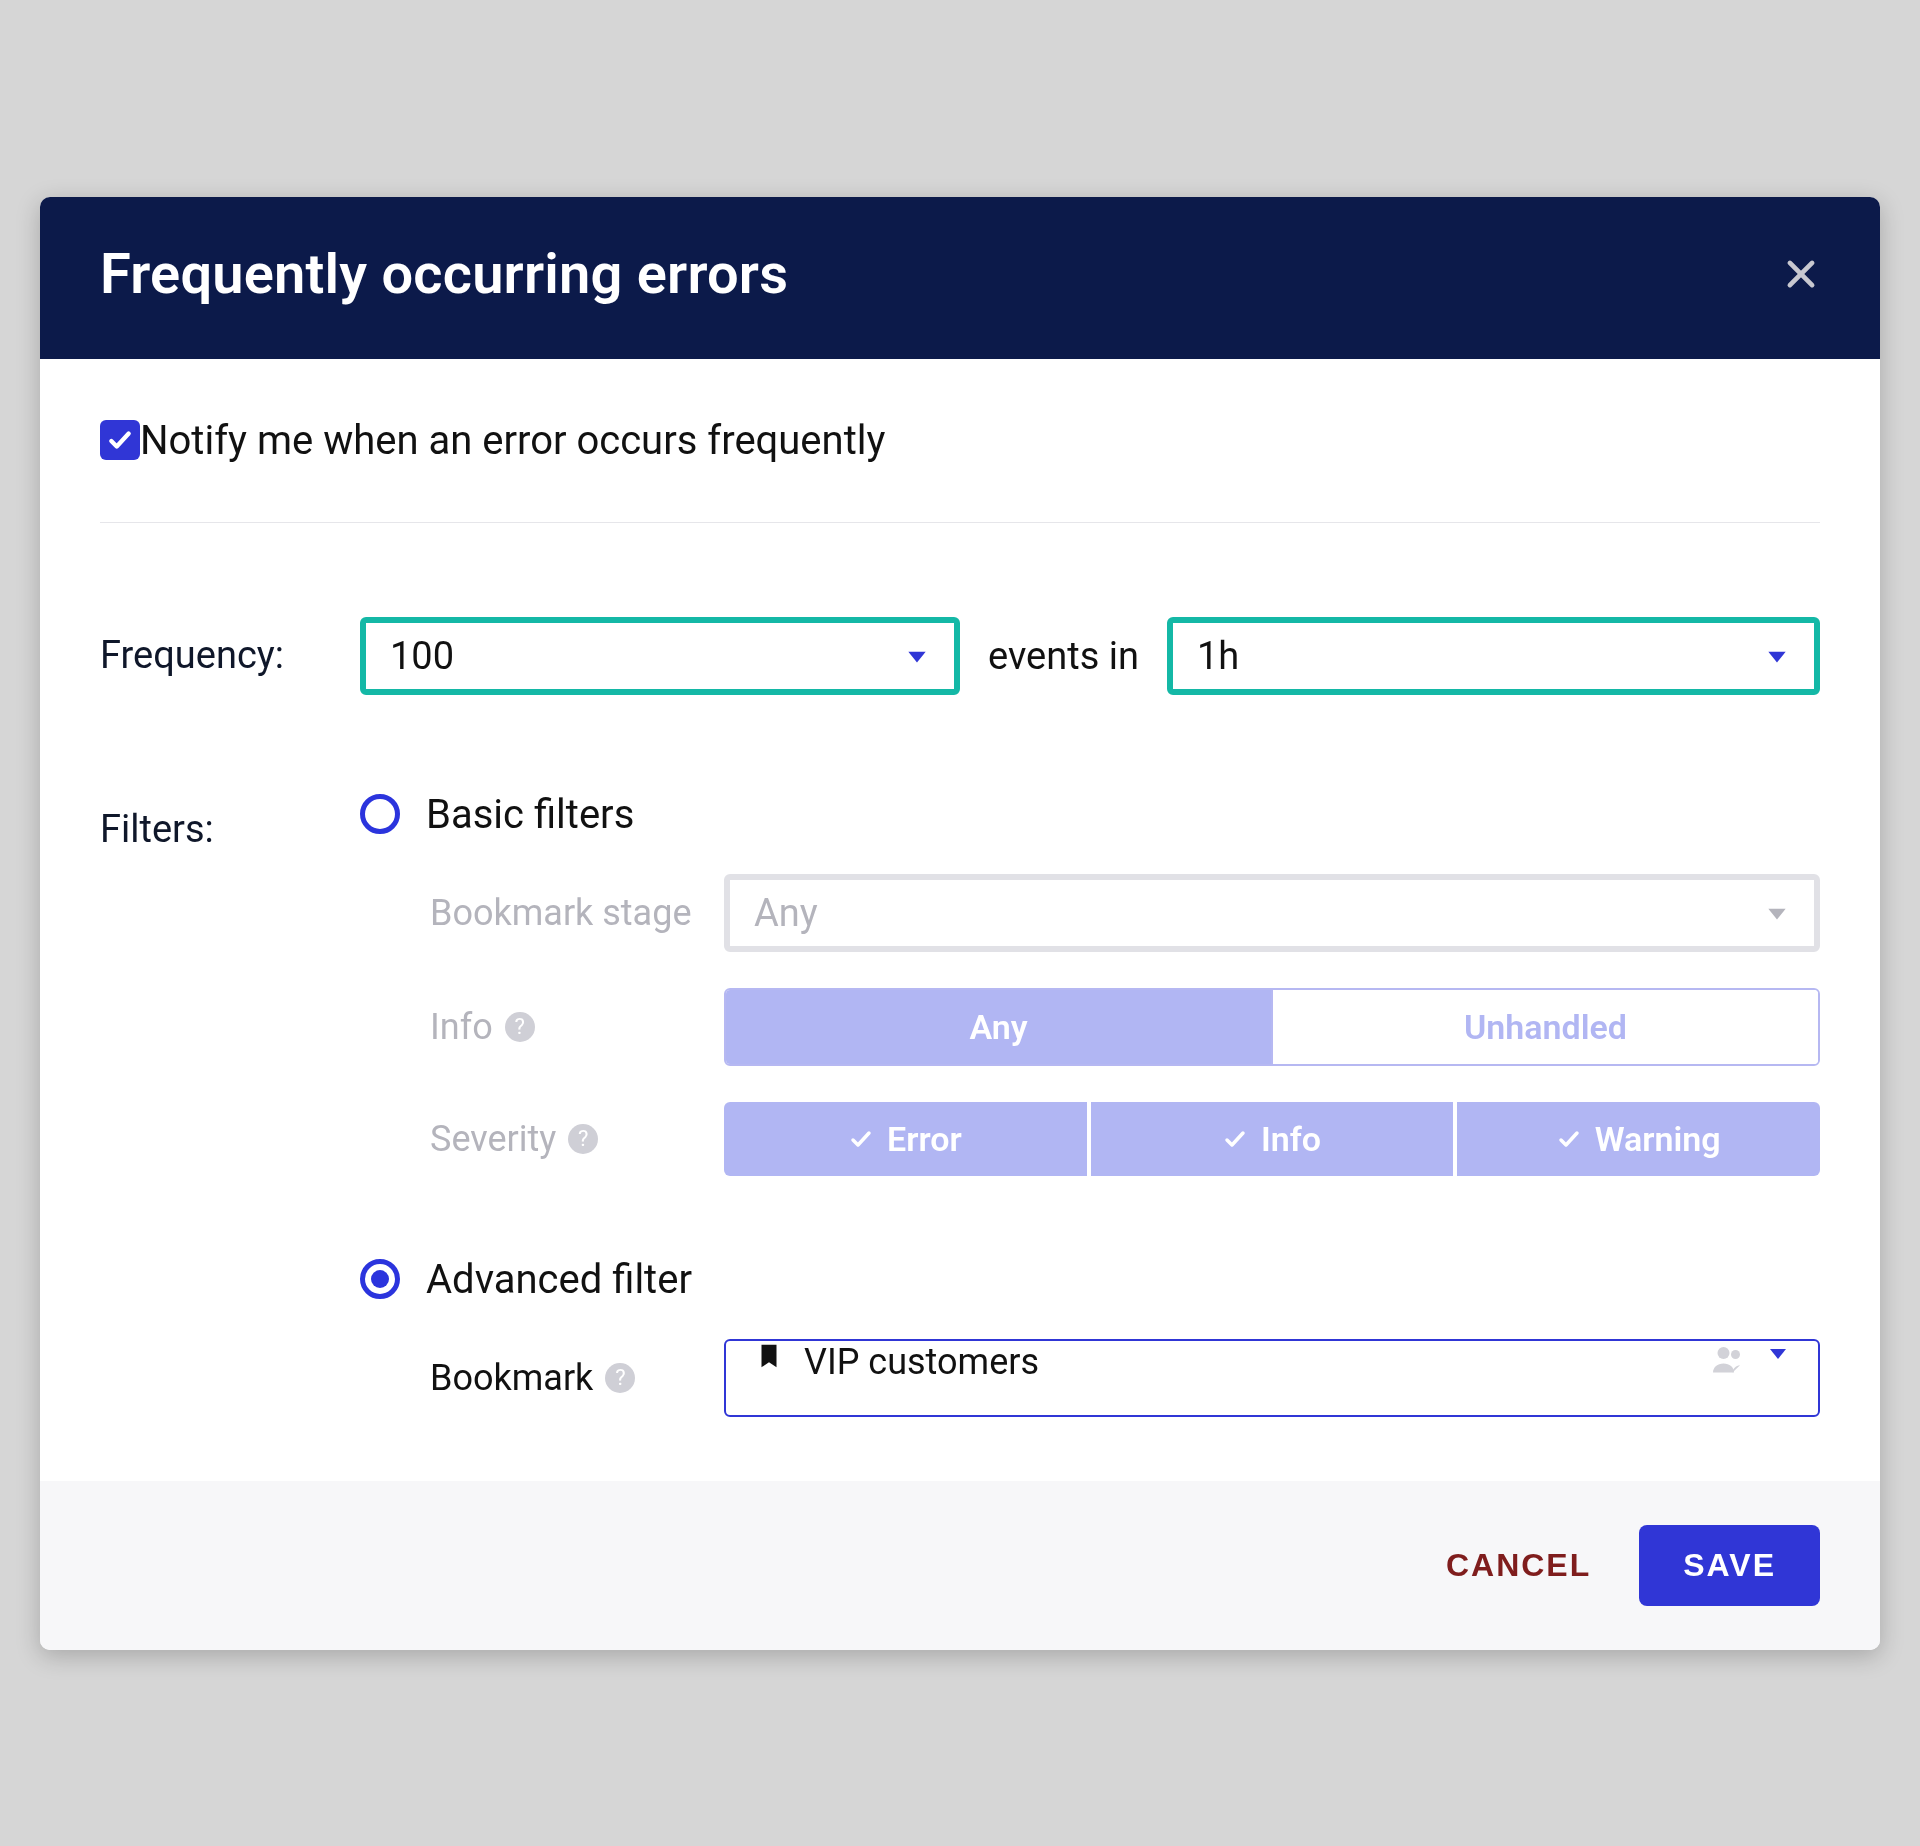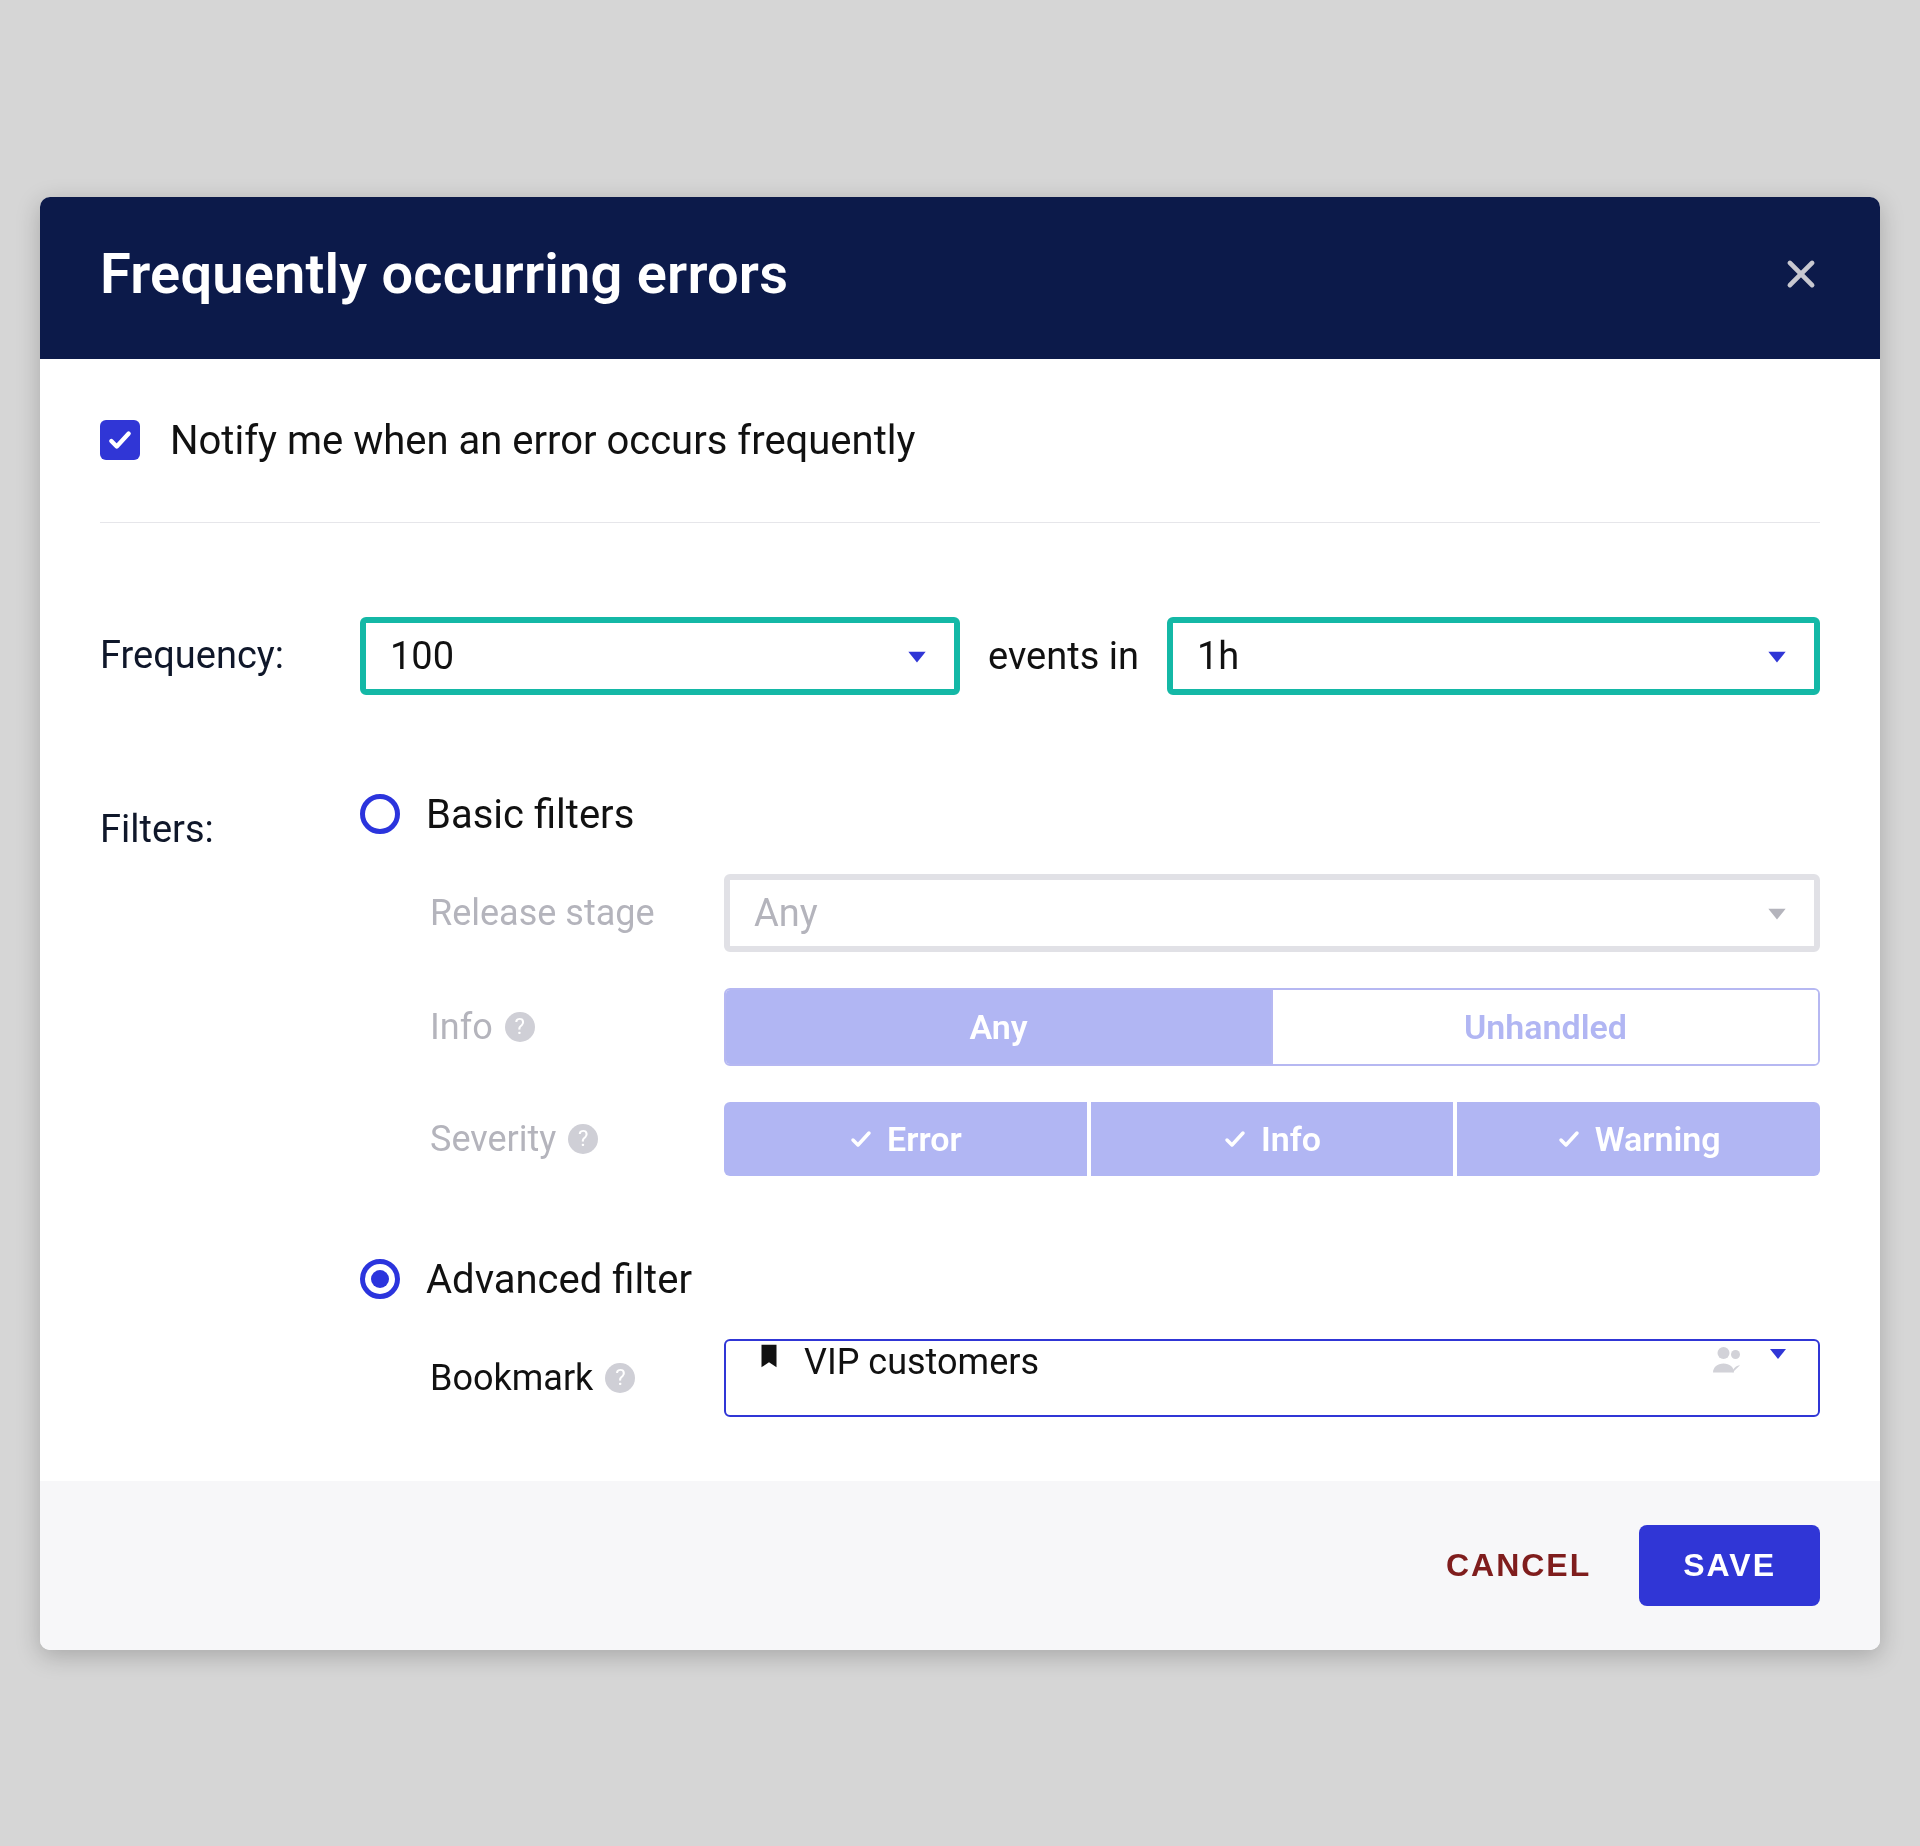--- a/index.html
+++ b/index.html
@@ -43,21 +43,20 @@
   .close-x svg { width: 38px; height: 38px; display:block; }
 
   .dialog-body {
     padding: 58px 60px 64px 60px;
   }
 
   
   .notify-row {
     display: flex;
     align-items: center;
-    gap: 30px;
     margin-bottom: 58px;
   }
   .chk {
     width: 40px;
     height: 40px;
     border-radius: 6px;
     background: #3036d6;
     display: flex;
     align-items: center;
     justify-content: center;
@@ -322,21 +321,21 @@
 
         <div class="radio-line">
           <div class="radio"></div>
           <div class="radio-label">Basic filters</div>
         </div>
 
         <div class="sub-block">
 
           <div class="sub-row">
             <div class="sub-label">
-              <span>Release stage</span>
+              <span>Bookmark stage</span>
             </div>
             <div class="select muted release-select">
               <span>Any</span>
               <span class="caret">
                 <svg viewBox="0 0 24 24" fill="currentColor">
                     <polygon points="4,8 20,8 12,18"></polygon>
                   </svg>
               </span>
             </div>
           </div>

